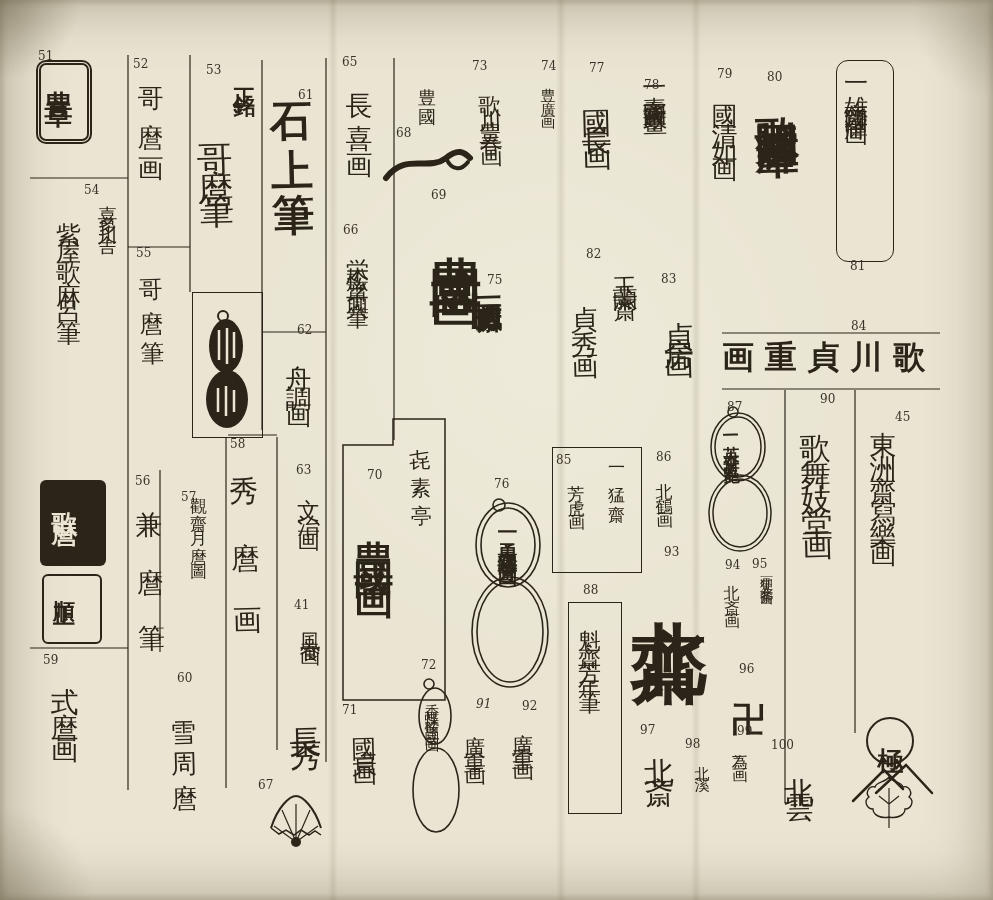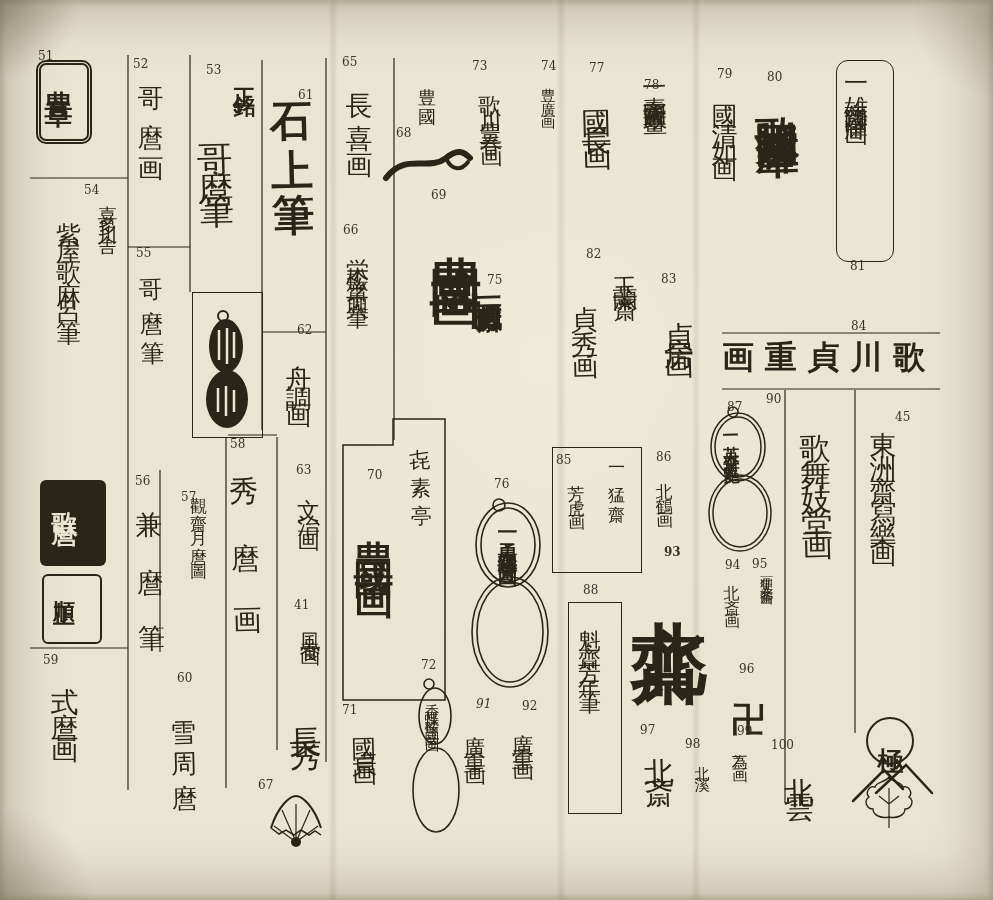--- a/index.html
+++ b/index.html
@@ -209,24 +209,24 @@
       <div class="num" style="left: 767px; top: 71px;">80</div>
       <div class="num" style="left: 850px; top: 260px;">81</div>
       <div class="num" style="left: 586px; top: 248px;">82</div>
       <div class="num" style="left: 661px; top: 273px;">83</div>
       <div class="num" style="left: 851px; top: 320px;">84</div>
       <div class="num" style="left: 556px; top: 454px;">85</div>
       <div class="num" style="left: 656px; top: 451px;">86</div>
       <div class="num" style="left: 727px; top: 401px;">87</div>
       <div class="num" style="left: 583px; top: 584px;">88</div>
       <div class="num" style="left: 895px; top: 411px;">45</div>
-      <div class="num" style="left: 766px; top: 393px; text-align: center;">90</div>
+      <div class="num" style="left: 820px; top: 393px; text-align: center;">90</div>
       <div class="num" style="left: 476px; top: 698px; font-style: italic;">91</div>
       <div class="num" style="left: 522px; top: 700px;">92</div>
-      <div class="num" style="left: 664px; top: 546px; font-weight: bold;">93</div>
+      <div class="num" style="left: 664px; top: 546px;">93</div>
       <div class="num" style="left: 725px; top: 559px;">94</div>
       <div class="num" style="left: 752px; top: 558px;">95</div>
       <div class="num" style="left: 739px; top: 663px;">96</div>
       <div class="num" style="left: 640px; top: 724px;">97</div>
       <div class="num" style="left: 685px; top: 738px;">98</div>
       <div class="num" style="left: 737px; top: 725px;">99</div>
       <div class="num" style="left: 771px; top: 739px;">100</div>
     </div>
 </div>
 

